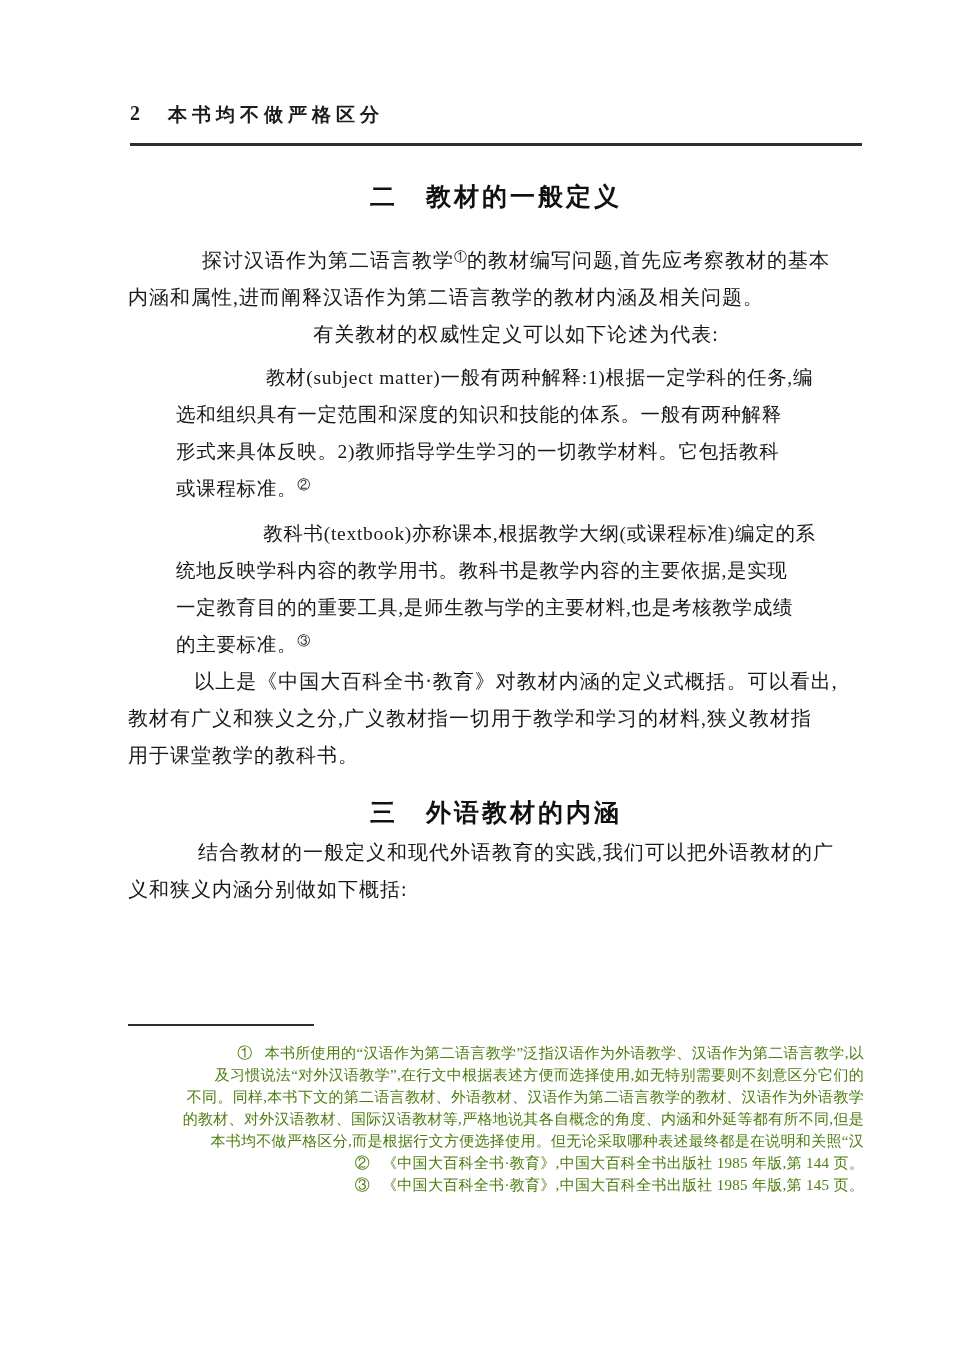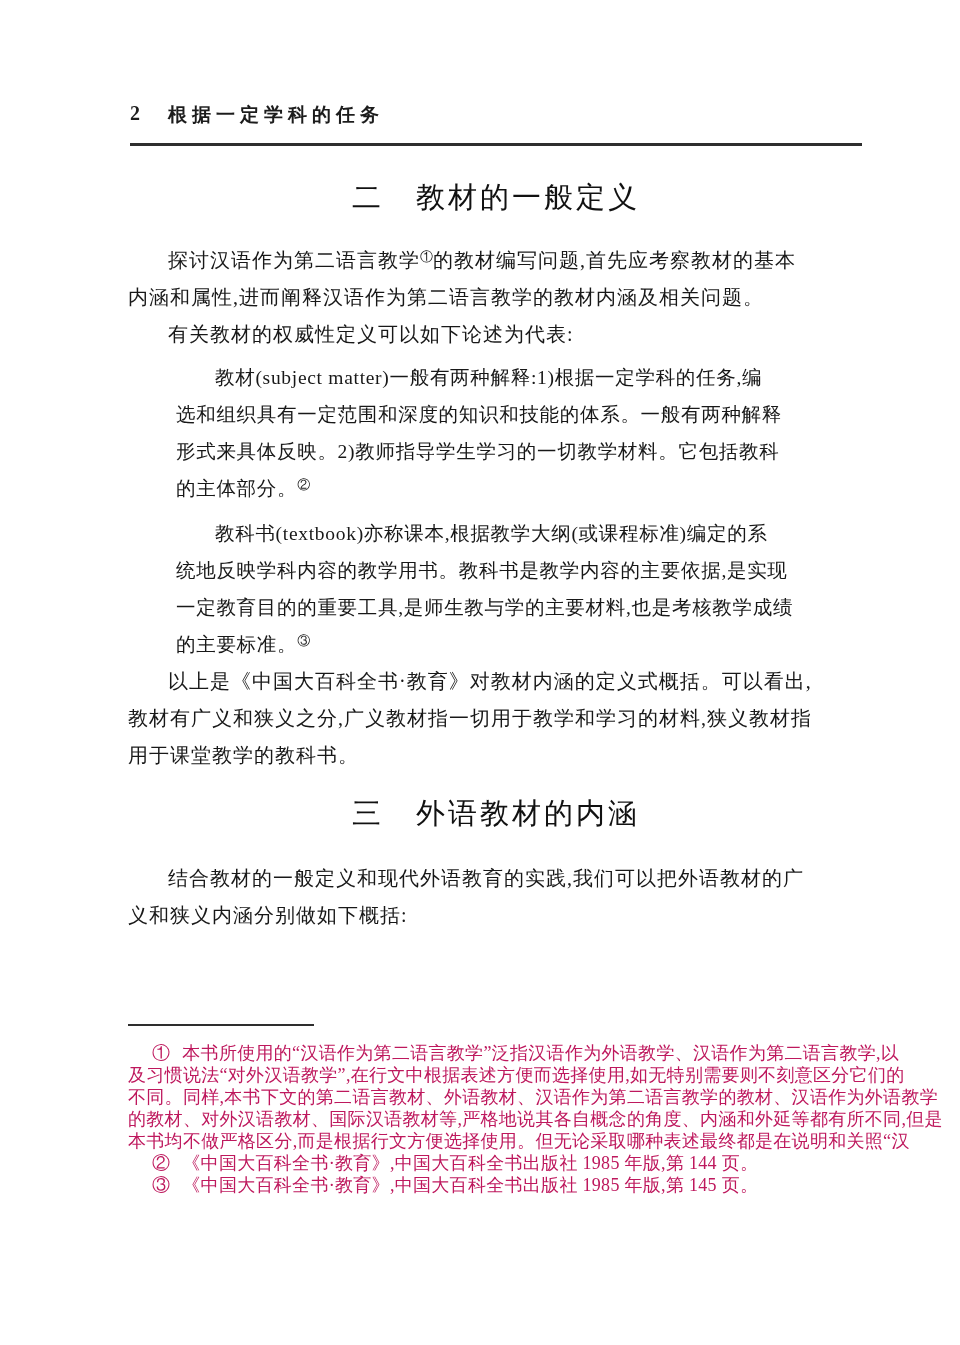--- a/index.html
+++ b/index.html
@@ -45,35 +45,35 @@
     position: absolute;
     top: 178px;
     left: 128px;
     width: 736px;
   }
   .section-heading {
     margin: 0 0 26px 0;
     height: 38px;
     line-height: 38px;
     text-align: center;
-    font-size: 29px;
-    font-weight: normal;
+    font-size: 25px;
+    font-weight: bold;
     letter-spacing: 3px;
     color: #111;
   }
-  .section-heading.second { margin-top: 20px; margin-bottom: 28px; }
+  .section-heading.second { margin-top: 20px; margin-bottom: 2px; }
   .para { margin: 0; }
   .line {
     font-size: 20px;
     line-height: 37px;
     letter-spacing: 1px;
     white-space: nowrap;
     color: #181818;
   }
-  .line.indent { padding-left: 40px; }
+  .line.indent { padding-left: 40px; text-align: center; }
   .quote { margin: 0 0 0 48px; }
   .quote .line {
     font-size: 19.5px;
     letter-spacing: 0.7px;
   }
   .quote .line.indent { padding-left: 39px; }
   .quote.first { margin-top: 6px; }
   .quote.second { margin-top: 8px; margin-bottom: 0; }
   sup.noteref {
     font-size: 13px;
@@ -87,57 +87,58 @@
     top: 1024px;
     left: 128px;
     width: 736px;
   }
   .fn-rule {
     width: 186px;
     border-top: 2.5px solid #2e2e2e;
     margin-bottom: 16px;
   }
   .fn-line {
-    font-size: 18px;
+    font-size: 15px;
     line-height: 22px;
     letter-spacing: 0.3px;
     white-space: nowrap;
-    color: #be185d;
+    color: #4d7c0f;
+    text-align: right;
   }
   .fn-line.first { padding-left: 24px; }
   .fn-marker { margin-right: 12px; }
 </style>
 </head>
 <body>
 
 <div class="page">
 
   <div class="running-head">
     <span class="pagenum">2</span>
-    <span class="booktitle">根据一定学科的任务</span>
+    <span class="booktitle">本书均不做严格区分</span>
   </div>
 
   <div class="main">
 
     <h2 class="section-heading">二　教材的一般定义</h2>
 
     <div class="para">
       <div class="line indent"><span>探讨汉语作为第二语言教学</span><sup class="noteref">①</sup><span>的教材编写问题,首先应考察教材的基本</span></div>
       <div class="line">内涵和属性,进而阐释汉语作为第二语言教学的教材内涵及相关问题。</div>
     </div>
 
     <div class="para">
       <div class="line indent">有关教材的权威性定义可以如下论述为代表:</div>
     </div>
 
     <div class="quote first">
       <div class="line indent">教材(subject matter)一般有两种解释:1)根据一定学科的任务,编</div>
       <div class="line">选和组织具有一定范围和深度的知识和技能的体系。一般有两种解释</div>
       <div class="line">形式来具体反映。2)教师指导学生学习的一切教学材料。它包括教科</div>
-      <div class="line"><span>的主体部分。</span><sup class="noteref">②</sup></div>
+      <div class="line"><span>或课程标准。</span><sup class="noteref">②</sup></div>
     </div>
 
     <div class="quote second">
       <div class="line indent">教科书(textbook)亦称课本,根据教学大纲(或课程标准)编定的系</div>
       <div class="line">统地反映学科内容的教学用书。教科书是教学内容的主要依据,是实现</div>
       <div class="line">一定教育目的的重要工具,是师生教与学的主要材料,也是考核教学成绩</div>
       <div class="line"><span>的主要标准。</span><sup class="noteref">③</sup></div>
     </div>
 
     <div class="para">

